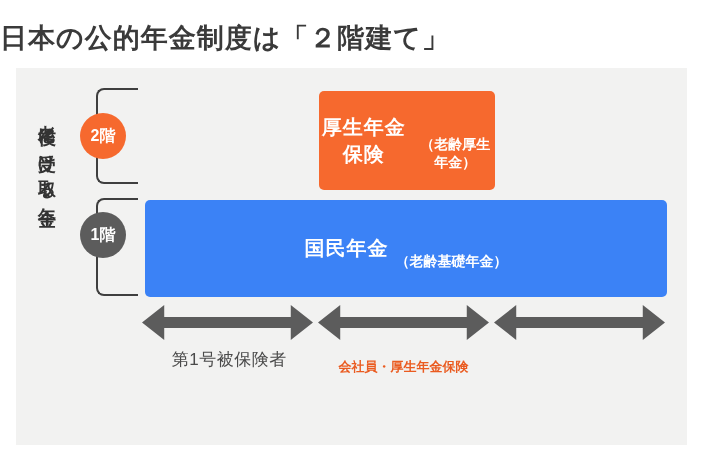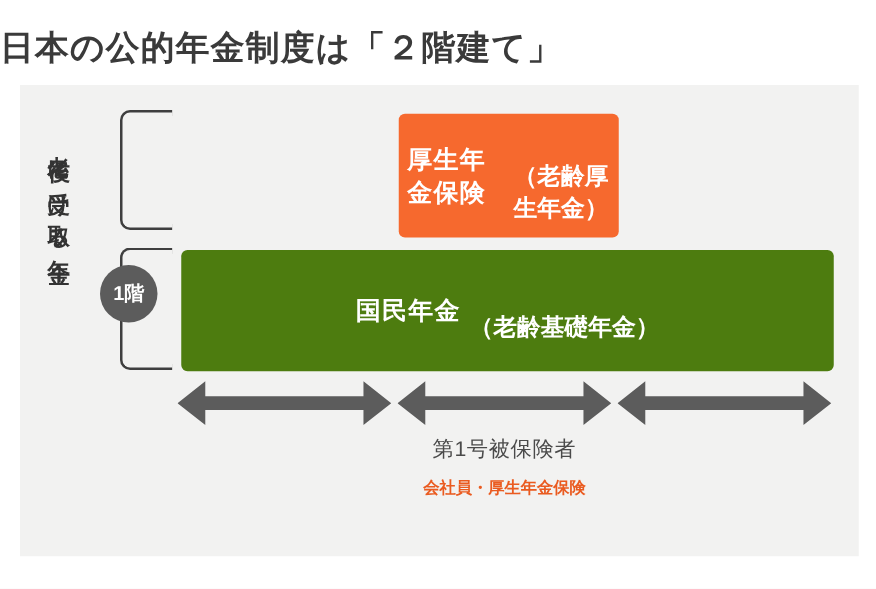--- a/index.html
+++ b/index.html
@@ -37,32 +37,31 @@
     display:flex; align-items:center; justify-content:center;
   }
   .badge-2 { top:45px; background:#f6692e; }
   .badge-1 { top:144px; background:#5c5c5c; }
   .box {
     position:absolute; border-radius:5px; color:#ffffff;
     display:flex; align-items:center; justify-content:center;
     gap:7px; text-align:center;
   }
   .box-orange { left:303px; top:23px; width:176px; height:99px; background:#f6692e; }
-  .box-dark   { left:129px; top:132px; width:522px; height:97px; background:#4d7c0f;font-family:Liberation Serif, serif; }
+  .box-dark   { left:129px; top:132px; width:522px; height:97px; background:#3b82f6;font-family:Liberation Serif, serif; }
   .box-title    { font-size:20px; font-weight:bold; letter-spacing:1px; }
-  .box-subtitle { font-size:19px; font-weight:bold;margin-top:26px; }
+  .box-subtitle { font-size:14px; font-weight:bold;margin-top:26px; }
   .arrows {
     position:absolute; left:126px; top:236px; width:523px; height:37px;
     display:flex; gap:5px;
   }
   .arrows svg { flex:1; height:100%; display:block; }
   .categories {
     position:absolute; left:126px; top:280px; width:523px;
     display:flex;
-    flex-direction:column;
   }
   .category { flex:1; text-align:center; }
   .category-label {
     font-size:17px; color:#4a4a4a; letter-spacing:0.5px;
   }
   .category-desc {
     margin-top:9px; font-size:13px; font-weight:bold;
     color:#ea5b20; white-space:pre-line; line-height:1.55;
   }
 </style>
@@ -71,20 +70,21 @@
 
 <div class="title">日本の公的年金制度は「２階建て」</div>
 
 <div class="panel">
 
   <div class="side-label">老後に受け取る年金</div>
 
   <div class="bracket bracket-2"></div>
   <div class="bracket bracket-1"></div>
 
+  <div class="badge badge-2">2階</div>
   <div class="badge badge-1">1階</div>
 
   <div class="box box-orange">
     <div class="box-title">厚生年金保険</div>
     <div class="box-subtitle">（老齢厚生年金）</div>
   </div>
 
   <div class="box box-dark">
     <div class="box-title">国民年金</div>
     <div class="box-subtitle">（老齢基礎年金）</div>

